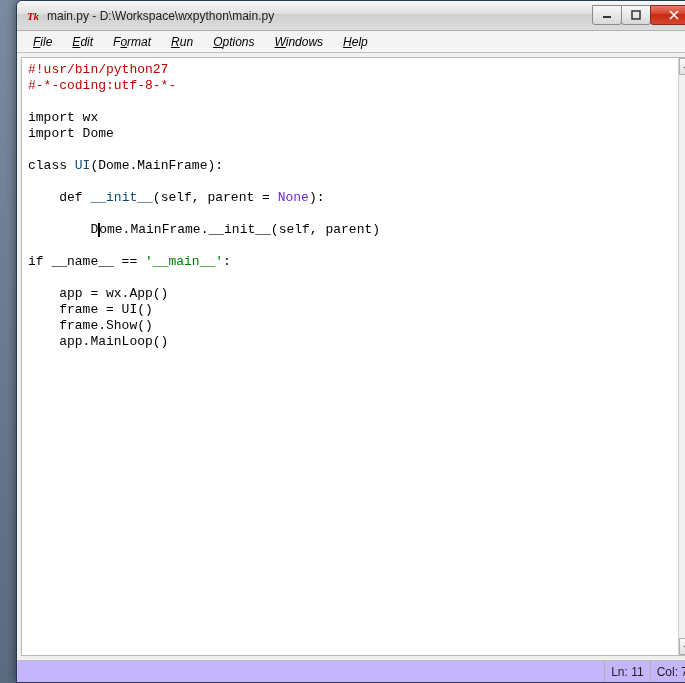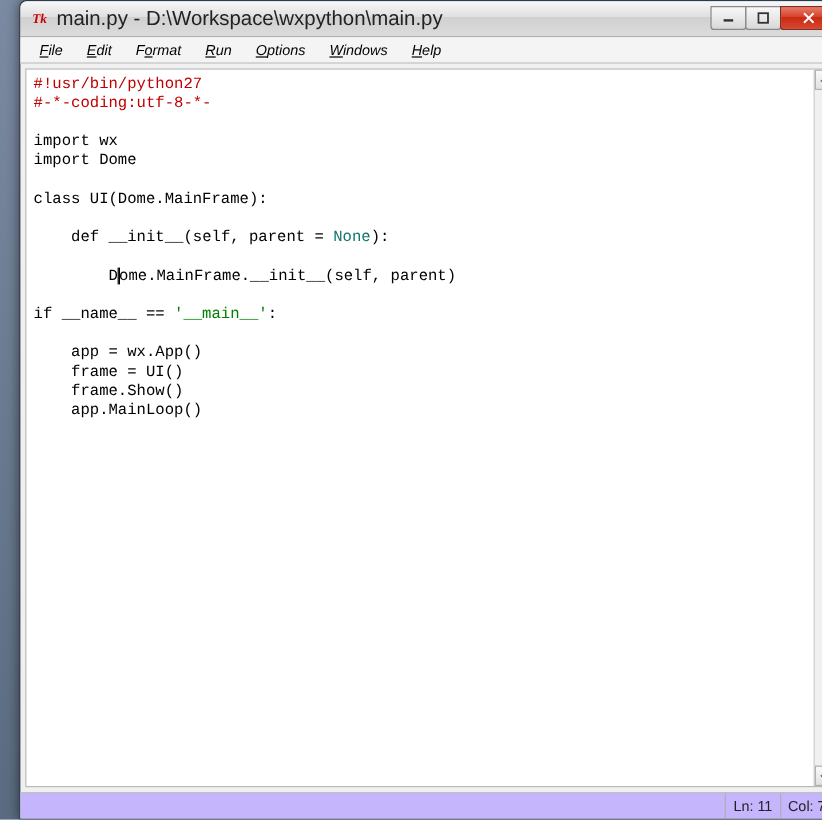--- a/index.html
+++ b/index.html
@@ -24,21 +24,21 @@
     display: flex; align-items: center;
     padding: 0 2px 0 8px;
     position: relative;
   }
   .app-icon {
     width: 16px; height: 16px; margin-right: 6px;
     display: flex; align-items: center; justify-content: center;
     color: #c00; font-weight: bold; font-size: 11px; font-style: italic;
     font-family: serif;
   }
-  .title-text { font-size: 17px; color: #222; flex: 1; white-space: nowrap; overflow: hidden; }
+  .title-text { font-size: 12px; color: #222; flex: 1; white-space: nowrap; overflow: hidden; }
   .win-btns { display: flex; gap: 0; align-items: flex-start; margin-top: -1px; }
   .win-btn {
     width: 30px; height: 20px;
     border: 1px solid #8a8a8a;
     background: linear-gradient(to bottom, #f8f8f8, #d8d8d8);
     border-radius: 0 0 3px 3px;
     margin-left: -1px;
     display: flex; align-items: center; justify-content: center;
     font-size: 10px; color: #333;
   }
@@ -75,22 +75,22 @@
     font-family: "Courier New", monospace;
     font-size: 13px;
     line-height: 16px;
     color: #000;
     overflow: hidden;
     white-space: pre;
     border-radius: 20px;
   }
   .tok-comment { color: #c00000; }
   .tok-kw { color: #000000; }
-  .tok-def { color: #000000; }
-  .tok-none { color: #0f766e; }
+  .tok-def { color: #0c4a6e; }
+  .tok-none { color: #6d28d9; }
   .tok-str { color: #008000; text-align: right; }
   .cursor-caret { border-left: 1px solid #000; border-right: 1px solid #000; display: inline-block; height: 14px; vertical-align: text-bottom; margin-right:-1px;}
 
   .vscroll {
     width: 17px;
     background: #f0f0f0;
     border-left: 1px solid #d0d0d0;
     display: flex; flex-direction: column;
   }
   .scroll-btn {

